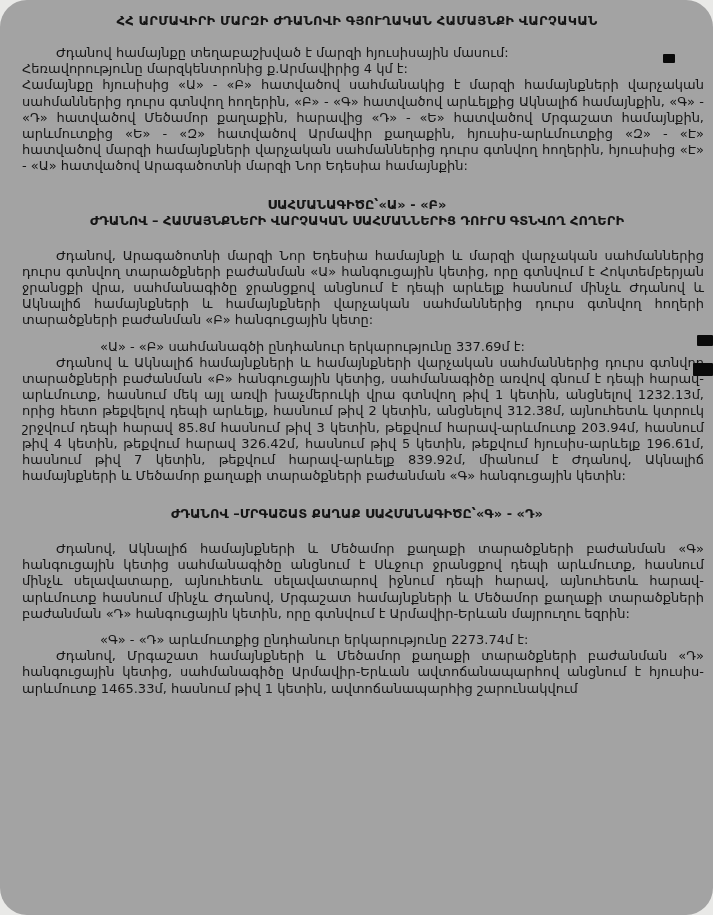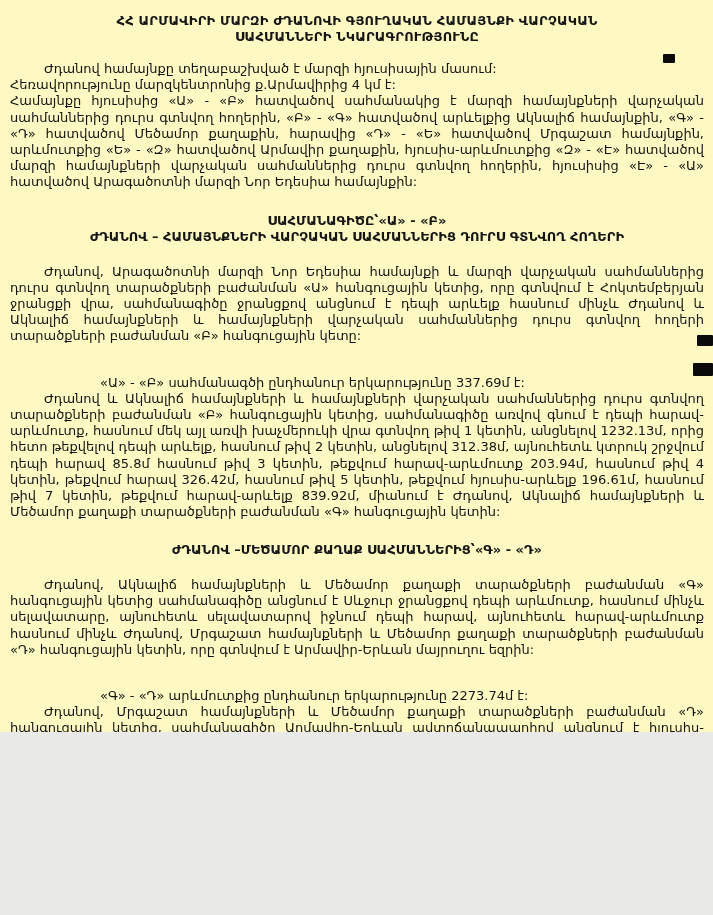--- a/index.html
+++ b/index.html
@@ -4,46 +4,48 @@
 <style>
   * { margin: 0; padding: 0; box-sizing: border-box; }
   html, body {
     width: 713px;
     background: #e9e9e7;
     font-family: "DejaVu Sans", sans-serif;
   }
   .page {
     position: relative;
     width: 713px;
-    height: 732px;
-    background: #fef9c3;
+    height: 915px;
+    background: #a3a3a3;
     color: #151515;
     padding: 13px 9px 0 10px;
     overflow: hidden;
+    border-radius: 27px;
   }
   .doc-title {
     text-align: center;
     font-weight: bold;
     font-size: 13px;
     line-height: 16px;
     letter-spacing: 0.2px;
     margin-bottom: 16px;
   }
   p.body {
     font-size: 13px;
     line-height: 16.2px;
     text-align: justify;
+    margin-left: 12px;
   }
   p.indent { text-indent: 34px; }
   p.length-line {
     font-size: 13px;
     line-height: 16.2px;
     text-align: left;
     text-indent: 90px;
-    margin-top: 30px;
+    margin-top: 10px;
   }
   .heading {
     text-align: center;
     font-weight: bold;
     font-size: 13px;
     line-height: 16.5px;
     margin-top: 22px;
     margin-bottom: 18px;
   }
   .artifact {
@@ -55,38 +57,37 @@
   .artifact.a2 { left: 697px; top: 335px; width: 16px; height: 11px; }
   .artifact.a3 { left: 693px; top: 363px; width: 20px; height: 13px; }
 </style>
 </head>
 <body>
 
 <div class="page">
 
   <div class="doc-title">
     <div>ՀՀ ԱՐՄԱՎԻՐԻ ՄԱՐԶԻ ԺԴԱՆՈՎԻ ԳՅՈՒՂԱԿԱՆ ՀԱՄԱՅՆՔԻ ՎԱՐՉԱԿԱՆ</div>
-    <div>ՍԱՀՄԱՆՆԵՐԻ ՆԿԱՐԱԳՐՈՒԹՅՈՒՆԸ</div>
   </div>
 
   <p class="body indent">Ժդանով համայնքը տեղաբաշխված է մարզի հյուսիսային մասում:</p>
   <p class="body">Հեռավորությունը մարզկենտրոնից ք.Արմավիրից 4 կմ է:</p>
   <p class="body">Համայնքը հյուսիսից «Ա» - «Բ» հատվածով սահմանակից է մարզի համայնքների վարչական սահմաններից դուրս գտնվող հողերին, «Բ» - «Գ» հատվածով արևելքից Ակնալիճ համայնքին, «Գ» - «Դ» հատվածով Մեծամոր քաղաքին, հարավից «Դ» - «Ե» հատվածով Մրգաշատ համայնքին, արևմուտքից «Ե» - «Զ» հատվածով Արմավիր քաղաքին, հյուսիս-արևմուտքից «Զ» - «Է» հատվածով մարզի համայնքների վարչական սահմաններից դուրս գտնվող հողերին, հյուսիսից «Է» - «Ա» հատվածով Արագածոտնի մարզի Նոր Եդեսիա համայնքին:</p>
 
   <div class="heading">
     <div>ՍԱՀՄԱՆԱԳԻԾԸ՝«Ա» - «Բ»</div>
     <div>ԺԴԱՆՈՎ – ՀԱՄԱՅՆՔՆԵՐԻ ՎԱՐՉԱԿԱՆ ՍԱՀՄԱՆՆԵՐԻՑ ԴՈՒՐՍ ԳՏՆՎՈՂ ՀՈՂԵՐԻ</div>
   </div>
   <p class="body indent">Ժդանով, Արագածոտնի մարզի Նոր Եդեսիա համայնքի և մարզի վարչական սահմաններից դուրս գտնվող տարածքների բաժանման «Ա» հանգուցային կետից, որը գտնվում է Հոկտեմբերյան ջրանցքի վրա, սահմանագիծը ջրանցքով անցնում է դեպի արևելք հասնում մինչև Ժդանով և Ակնալիճ համայնքների և համայնքների վարչական սահմաններից դուրս գտնվող հողերի տարածքների բաժանման «Բ» հանգուցային կետը:</p>
   <p class="length-line">«Ա» - «Բ» սահմանագծի ընդհանուր երկարությունը 337.69մ է:</p>
 
   <p class="body indent">Ժդանով և Ակնալիճ համայնքների և համայնքների վարչական սահմաններից դուրս գտնվող տարածքների բաժանման «Բ» հանգուցային կետից, սահմանագիծը առվով գնում է դեպի հարավ-արևմուտք, հասնում մեկ այլ առվի խաչմերուկի վրա գտնվող թիվ 1 կետին, անցնելով 1232.13մ, որից հետո թեքվելով դեպի արևելք, հասնում թիվ 2 կետին, անցնելով 312.38մ, այնուհետև կտրուկ շրջվում դեպի հարավ 85.8մ հասնում թիվ 3 կետին, թեքվում հարավ-արևմուտք 203.94մ, հասնում թիվ 4 կետին, թեքվում հարավ 326.42մ, հասնում թիվ 5 կետին, թեքվում հյուսիս-արևելք 196.61մ, հասնում թիվ 7 կետին, թեքվում հարավ-արևելք 839.92մ, միանում է Ժդանով, Ակնալիճ համայնքների և Մեծամոր քաղաքի տարածքների բաժանման «Գ» հանգուցային կետին:</p>
 
   <div class="heading">
-    <div>ԺԴԱՆՈՎ –ՄԵԾԱՄՈՐ ՔԱՂԱՔ ՍԱՀՄԱՆՆԵՐԻՑ՝«Գ» - «Դ»</div>
+    <div>ԺԴԱՆՈՎ –ՄՐԳԱՇԱՏ ՔԱՂԱՔ ՍԱՀՄԱՆԱԳԻԾԸ՝«Գ» - «Դ»</div>
   </div>
   <p class="body indent">Ժդանով, Ակնալիճ համայնքների և Մեծամոր քաղաքի տարածքների բաժանման «Գ» հանգուցային կետից սահմանագիծը անցնում է Սևջուր ջրանցքով դեպի արևմուտք, հասնում մինչև սելավատարը, այնուհետև սելավատարով իջնում դեպի հարավ, այնուհետև հարավ-արևմուտք հասնում մինչև Ժդանով, Մրգաշատ համայնքների և Մեծամոր քաղաքի տարածքների բաժանման «Դ» հանգուցային կետին, որը գտնվում է Արմավիր-Երևան մայրուղու եզրին:</p>
   <p class="length-line">«Գ» - «Դ» արևմուտքից ընդհանուր երկարությունը 2273.74մ է:</p>
 
   <p class="body indent">Ժդանով, Մրգաշատ համայնքների և Մեծամոր քաղաքի տարածքների բաժանման «Դ» հանգուցային կետից, սահմանագիծը Արմավիր-Երևան ավտոճանապարհով անցնում է հյուսիս-արևմուտք 1465.33մ, հասնում թիվ 1 կետին, ավտոճանապարհից շարունակվում</p>
 
   <div class="artifact a1"></div>
   <div class="artifact a2"></div>
   <div class="artifact a3"></div>
 

